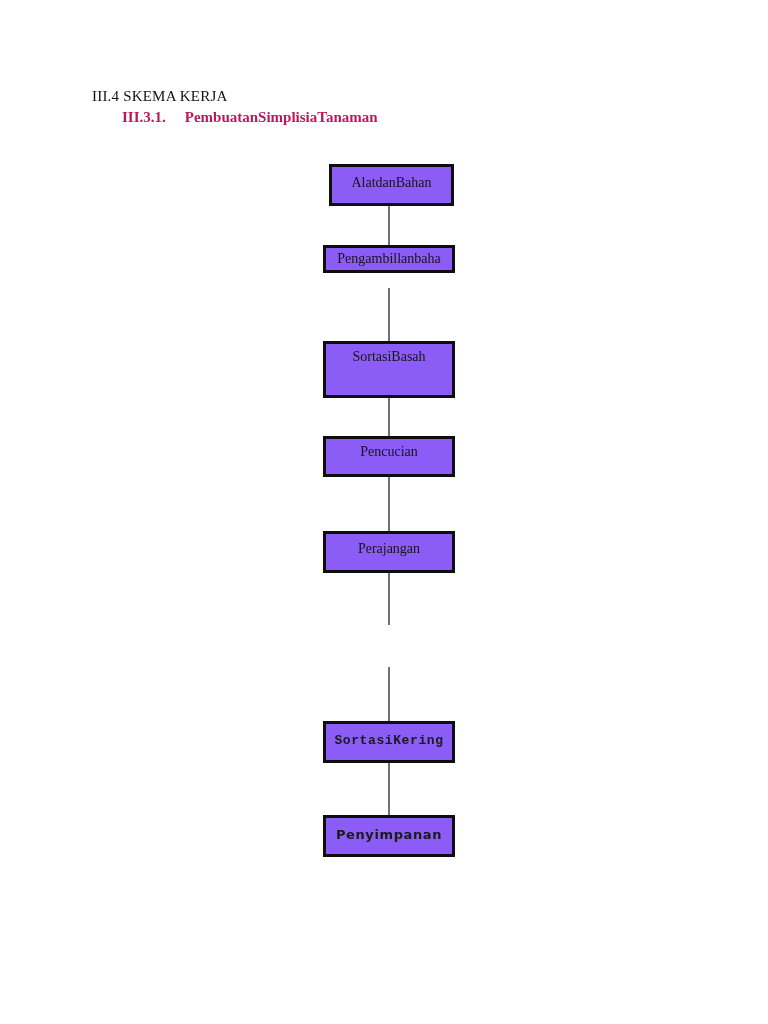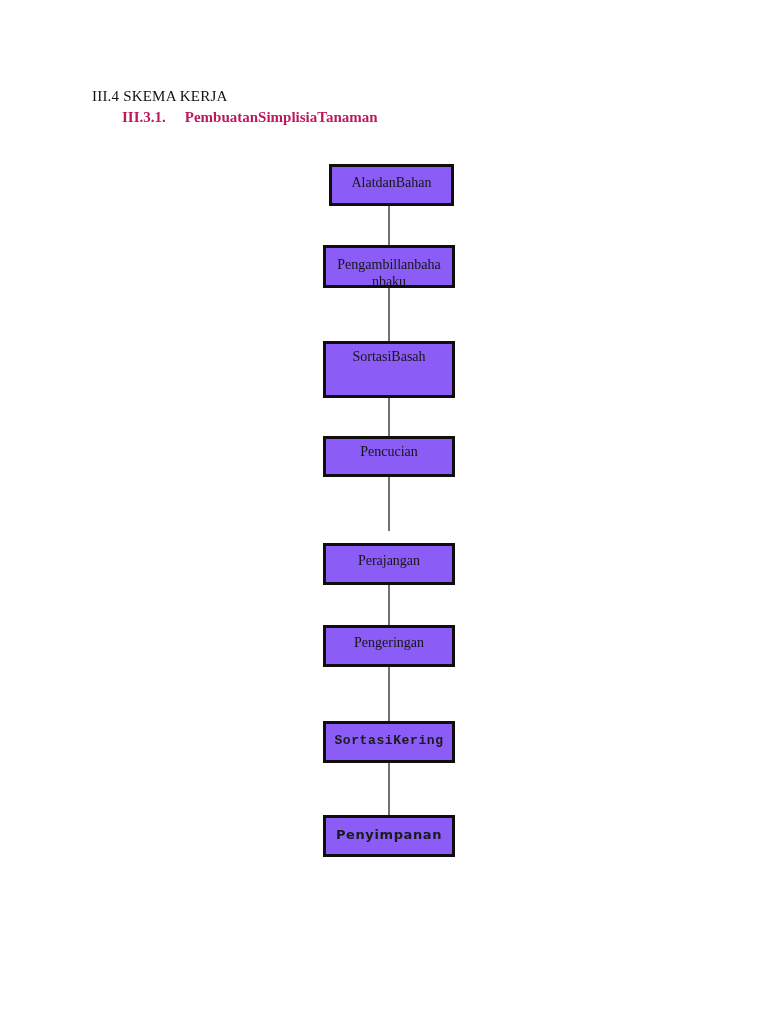--- a/index.html
+++ b/index.html
@@ -59,24 +59,24 @@
     box-sizing: border-box;
     background: #8b5cf6;
     border: 3px solid #0e0e0e;
     text-align: center;
     font-family: "Liberation Serif", serif;
     font-size: 14px;
     color: #161616;
     z-index: 2;
   }
   .s0 { left: 6px; top: 0px;   width: 125px; height: 42px; padding-top: 8px; }
-  .s1 { top: 81px;  height: 43px; padding-top: 8px; line-height: 17px; overflow: hidden; }
+  .s1 { top: 81px;  height: 28px; padding-top: 2px; line-height: 17px; overflow: hidden; }
   .s2 { top: 177px; height: 57px; padding-top: 5px; }
   .s3 { top: 272px; height: 41px; padding-top: 5px; }
-  .s4 { top: 367px; height: 42px; padding-top: 7px; margin-top: 12px; }
+  .s4 { top: 367px; height: 42px; padding-top: 7px; }
   .s5 { top: 461px; height: 42px; padding-top: 7px; }
   .s6 { top: 557px; height: 42px; padding-top: 9px;
         font-family: Liberation Mono, monospace; font-size: 13px;
         font-weight: bold; letter-spacing: 0.6px; color: #1b1b1b; }
   .s7 { top: 651px; height: 42px; padding-top: 9px;
         font-family: "DejaVu Sans", sans-serif; font-size: 13px;
         font-weight: bold; letter-spacing: 0.6px; color: #1b1b1b; }
 
   .conn {
     position: absolute;
@@ -130,23 +130,20 @@
     </div>
 
     <div class="conn c3"></div>
 
     <div class="fbox s4">
       <span>Perajangan</span>
     </div>
 
     <div class="conn c4"></div>
 
-    <div class="fbox s5">
-      <span>Pengeringan</span>
-    </div>
 
     <div class="conn c5"></div>
 
     <div class="fbox s6">
       <span>SortasiKering</span>
     </div>
 
     <div class="conn c6"></div>
 
     <div class="fbox s7">

